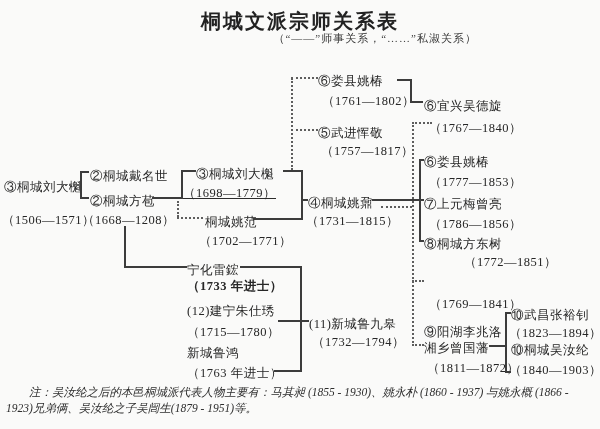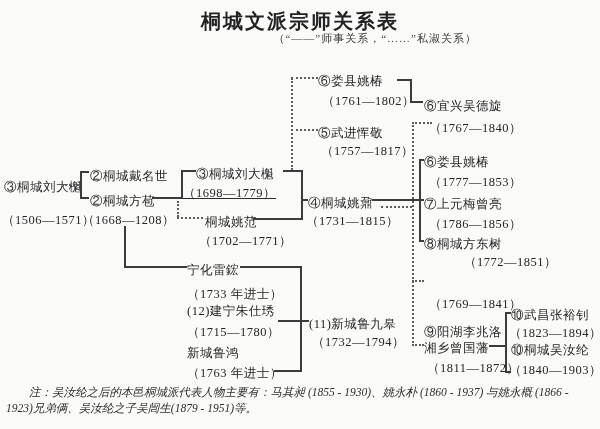--- a/index.html
+++ b/index.html
@@ -157,21 +157,21 @@
   <div class="node" style="left:309px;top:314px;">
     <span class="node-name">(11)新城鲁九皋</span>
   </div>
   <div class="node" style="left:312px;top:332px;">
     <span class="node-dates">（1732—1794）</span>
   </div>
 
   <div class="node" style="left:187px;top:260px;">
     <span class="node-name">宁化雷鋐</span>
   </div>
-  <div class="node" style="left:187px;top:284px;">
+  <div class="node" style="left:187px;top:276px;font-weight:bold;">
     <span class="node-dates">（1733 年进士）</span>
   </div>
 
   <div class="node" style="left:187px;top:301px;">
     <span class="node-name">(12)建宁朱仕琇</span>
   </div>
   <div class="node" style="left:187px;top:322px;">
     <span class="node-dates">（1715—1780）</span>
   </div>
 

